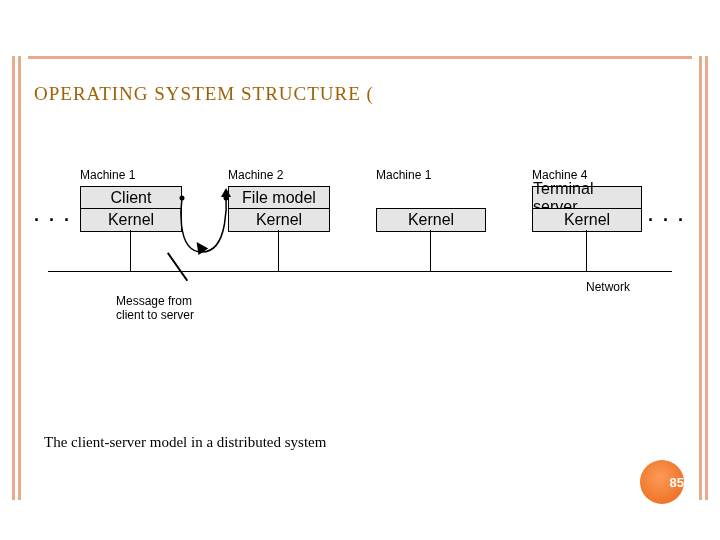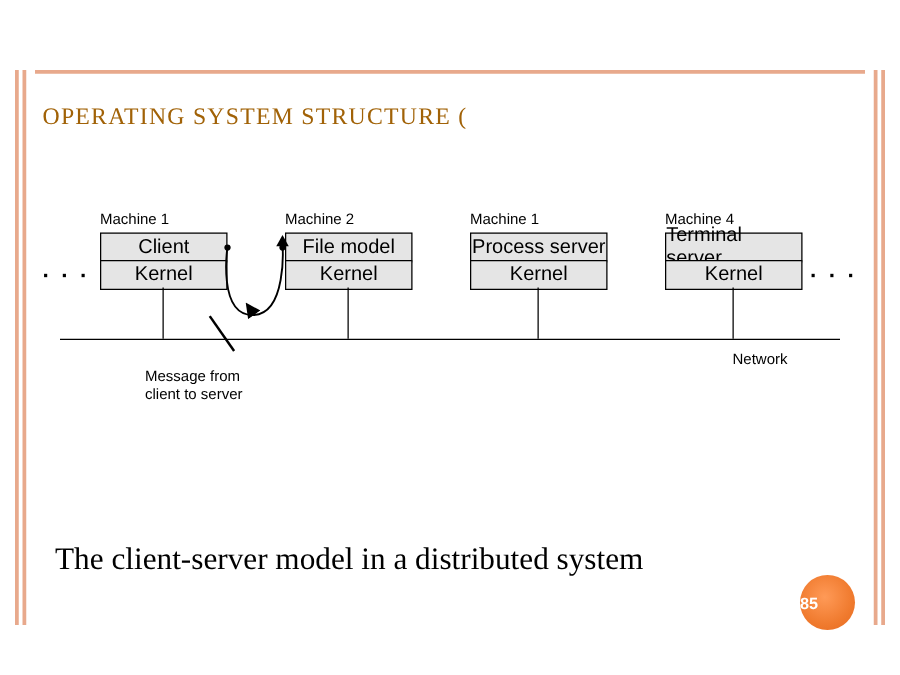--- a/index.html
+++ b/index.html
@@ -4,22 +4,22 @@
 <style>
   html,body{margin:0;padding:0;width:720px;height:540px;font-family:Georgia,serif;background:#fff;color:#000}
   .slide{position:absolute;inset:0}
   .rule{position:absolute;background:#e8a98c}
   .rule-top{left:28px;right:28px;top:56px;height:3px}
   .rule-left-a{top:56px;bottom:40px;left:12px;width:3px}
   .rule-left-b{top:56px;bottom:40px;left:18px;width:3px}
   .rule-right-a{top:56px;bottom:40px;right:12px;width:3px}
   .rule-right-b{top:56px;bottom:40px;right:18px;width:3px}
   .title{position:absolute;left:34px;top:83px;font-size:19px;letter-spacing:1px;color:#a16207;font-family:Liberation Serif, serif}
-  .caption{position:absolute;left:44px;top:434px;font-size:25px;font-family:"Century","Times New Roman",serif}
-  .badge{position:absolute;right:36px;bottom:36px;width:44px;height:44px;border-radius:50%;background:radial-gradient(circle at 45% 40%,#ff9a57 0%,#f07b2f 60%,#e6691e 100%);display:flex;align-items:center;justify-content:flex-start;color:#fff;font:700 13px Arial,sans-serif}
+  .caption{position:absolute;left:44px;top:434px;font-size:15px;font-family:"Century","Times New Roman",serif}
+  .badge{position:absolute;right:36px;bottom:36px;width:44px;height:44px;border-radius:50%;background:radial-gradient(circle at 45% 40%,#ff9a57 0%,#f07b2f 60%,#e6691e 100%);display:flex;align-items:center;justify-content:flex-end;color:#fff;font:700 13px Arial,sans-serif}
   .diagram{position:absolute;left:48px;top:168px;width:624px;height:168px;font-family:Arial,Helvetica,sans-serif;font-size:12px;color:#000}
   .diagram .lbl{position:absolute;text-align:left}
   .box{position:absolute;border:1.5px solid #000;background:#e5e5e5;display:flex;align-items:center;justify-content:center;font-size:16px}
   .ell{position:absolute;font-size:18px;font-weight:700;letter-spacing:2px}
   .netline{position:absolute;left:0;right:0;top:103px;height:0;border-top:1.5px solid #000}
   .drop{position:absolute;width:0;border-left:1.5px solid #000}
   .arrowline{position:absolute;background:#000}
   .arrowhead{position:absolute;width:0;height:0;border-left:5px solid transparent;border-right:5px solid transparent;border-bottom:9px solid #000}
   .msgcurve{position:absolute}
 </style>
@@ -47,21 +47,20 @@
     <div class="box" style="left:32px;top:18px;width:100px;height:22px">Client</div>
     <div class="box" style="left:32px;top:40px;width:100px;height:22px">Kernel</div>
     <div class="drop" style="left:82px;top:62px;height:41px"></div>
 
     <div class="lbl" style="left:180px;top:0;width:100px">Machine 2</div>
     <div class="box" style="left:180px;top:18px;width:100px;height:22px">File model</div>
     <div class="box" style="left:180px;top:40px;width:100px;height:22px">Kernel</div>
     <div class="drop" style="left:230px;top:62px;height:41px"></div>
 
     <div class="lbl" style="left:328px;top:0;width:108px">Machine 1</div>
-    <div class="box" style="left:328px;top:18px;width:108px;height:22px">Process server</div>
     <div class="box" style="left:328px;top:40px;width:108px;height:22px">Kernel</div>
     <div class="drop" style="left:382px;top:62px;height:41px"></div>
 
     <div class="lbl" style="left:484px;top:0;width:108px">Machine 4</div>
     <div class="box" style="left:484px;top:18px;width:108px;height:22px">Terminal server</div>
     <div class="box" style="left:484px;top:40px;width:108px;height:22px">Kernel</div>
     <div class="drop" style="left:538px;top:62px;height:41px"></div>
 
     <svg class="msgcurve" width="210" height="80" style="left:120px;top:24px">
       <path d="M14,6 C14,6 6,60 34,60 C62,60 58,4 58,4" fill="none" stroke="#000" stroke-width="1.5"></path>

